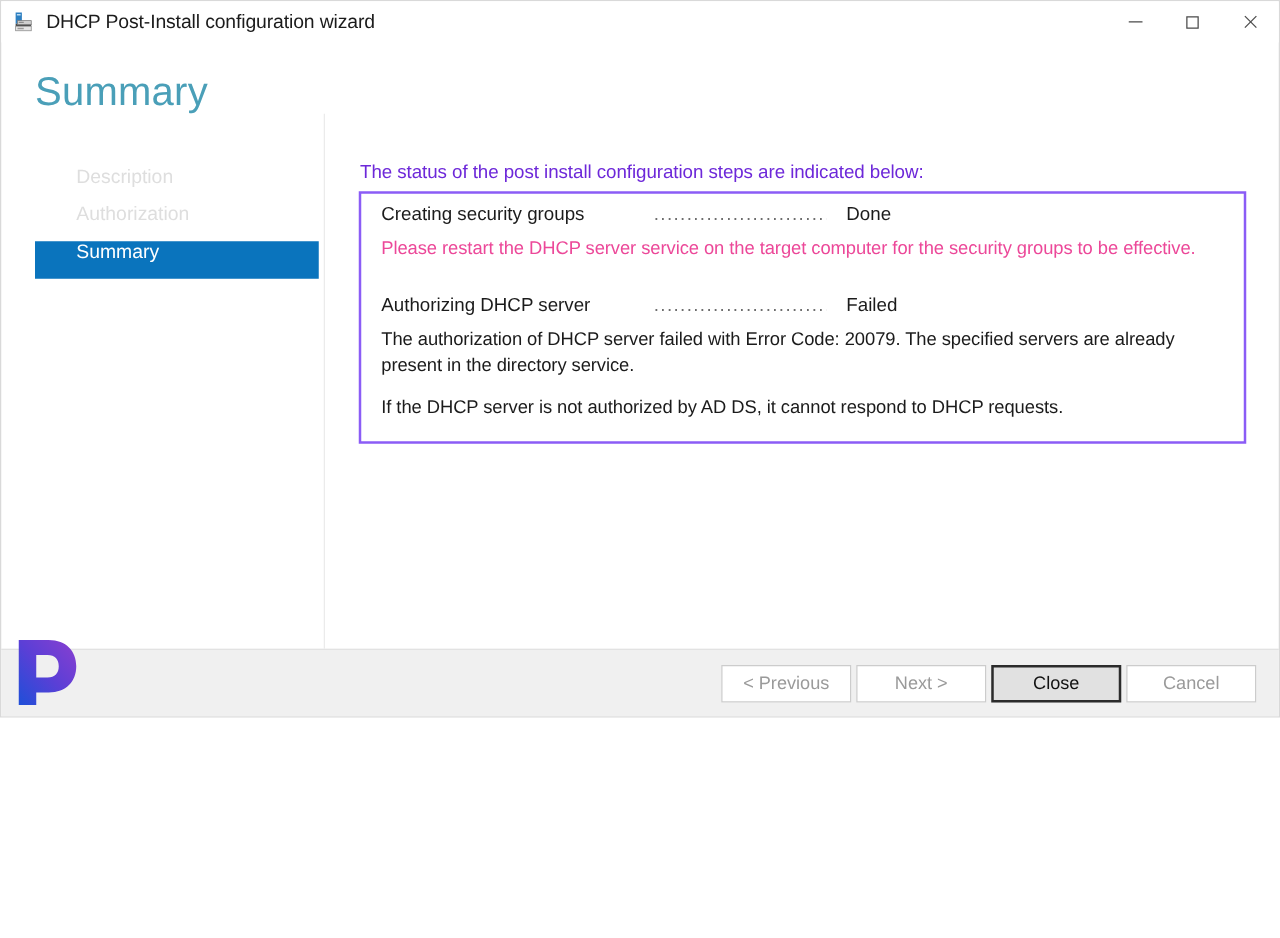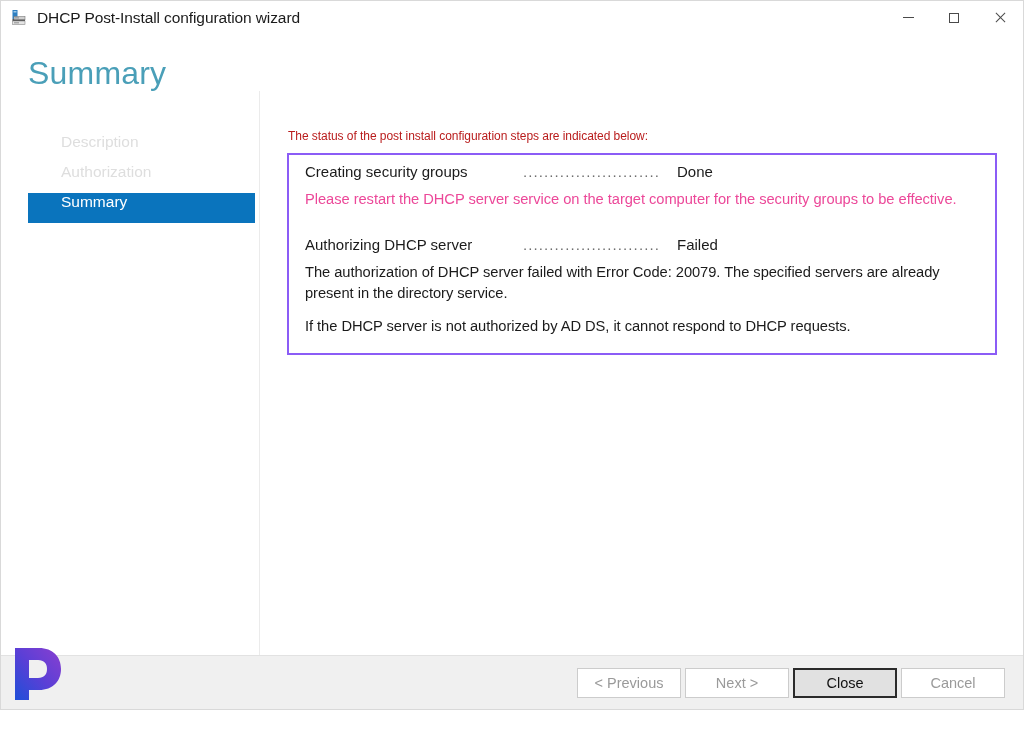--- a/index.html
+++ b/index.html
@@ -13,21 +13,21 @@
   body {
     font-family: "Liberation Sans", sans-serif;
     background: #ffffff;
     color: #1a1a1a;
     -webkit-font-smoothing: antialiased;
   }
 
   .window {
     position: relative;
     width: 1024px;
-    height: 710px;
+    height: 574px;
     background: #ffffff;
     display: flex;
     flex-direction: column;
     border: 1px solid #d9d9d9;
   }
 
   
   .titlebar {
     height: 33px;
     flex: 0 0 33px;
@@ -145,22 +145,22 @@
     height: 30px;
   }
 
   .main {
     flex: 1 1 auto;
     padding: 0;
     position: relative;
   }
 
   .intro-text {
-    font-size: 12px;
-    color: #b91c1c;
+    font-size: 15px;
+    color: #6d28d9;
     padding: 38px 0 0 28px;
     letter-spacing: -0.05px;
   }
 
   
   .status-panel {
     position: absolute;
     left: 27px;
     top: 62px;
     width: 710px;

